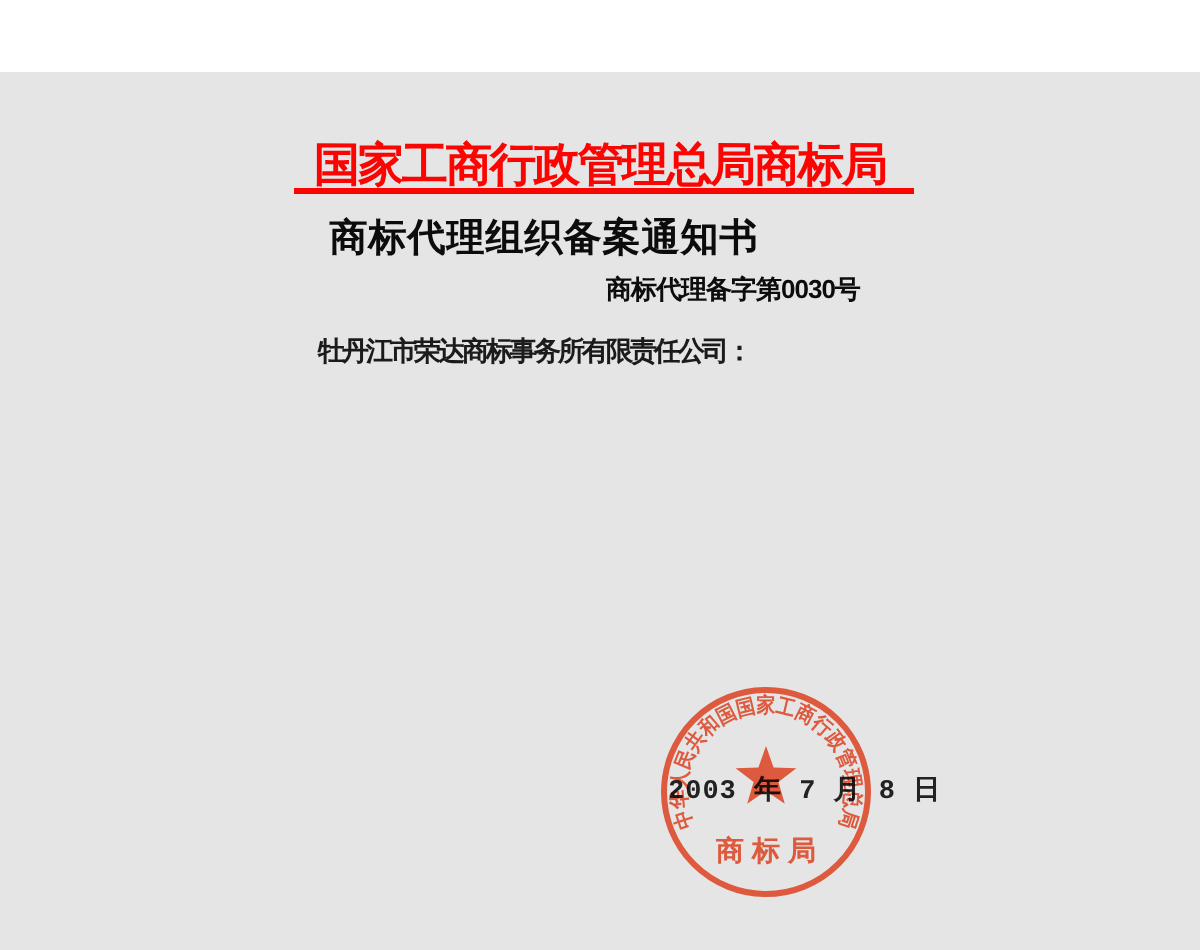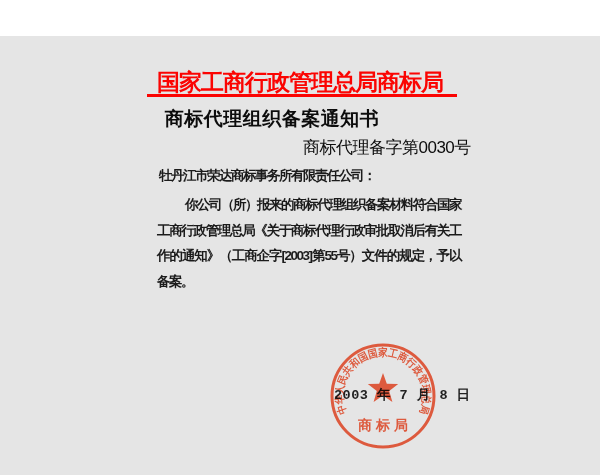--- a/index.html
+++ b/index.html
@@ -24,21 +24,21 @@
   .rule-bottom{top:449px;left:147px;width:310px;}
 
   .doc-title{
     position:absolute;top:70px;left:0;width:544px;
     text-align:center;color:#0c0c0c;
     font-size:19px;font-weight:bold;letter-spacing:0.5px;
     white-space:nowrap;
   }
   .doc-number{
     position:absolute;top:100px;left:303px;
-    color:#0c0c0c;font-size:17px;font-weight:normal;letter-spacing:-0.5px;
+    color:#0c0c0c;font-size:13px;font-weight:bold;letter-spacing:-0.5px;
     white-space:nowrap;
   }
 
   .recipient{
     position:absolute;top:131px;left:159px;
     color:var(--ink-black,#1b1b1b);
     font-size:13.5px;font-weight:bold;letter-spacing:-1.5px;
     white-space:nowrap;
   }
   .paragraph{
@@ -67,21 +67,20 @@
 
 <div class="page">
 
   <div class="org-title">国家工商行政管理总局商标局</div>
   <div class="rule rule-top"></div>
 
   <div class="doc-title">商标代理组织备案通知书</div>
   <div class="doc-number">商标代理备字第0030号</div>
 
   <div class="recipient">牡丹江市荣达商标事务所有限责任公司：</div>
-  <div class="paragraph">你公司（所）报来的商标代理组织备案材料符合国家工商行政管理总局《关于商标代理行政审批取消后有关工作的通知》（工商企字[2003]第55号）文件的规定，予以备案。</div>
 
   <div class="seal">
     <svg viewBox="0 0 140 140" xmlns="http://www.w3.org/2000/svg">
       <circle cx="70" cy="70" r="51" fill="none" stroke="#dd4f30" stroke-width="3"></circle>
       <path id="sealArc" d="M 33.75 86.9 A 40 40 0 1 1 106.25 86.9" fill="none"></path>
       <text font-size="10.5" font-weight="bold" fill="#dd4f30" font-family="Liberation Sans, DejaVu Sans, sans-serif">
         <textPath href="#sealArc" startOffset="0" textLength="160" lengthAdjust="spacingAndGlyphs">中华人民共和国国家工商行政管理总局</textPath>
       </text>
       <polygon points="70,47 73.8,57.7 85.2,58.1 76.2,65 79.4,75.9 70,69.5 60.6,75.9 63.8,65 54.8,58.1 66.2,57.7" fill="#dd4f30"></polygon>
       <text x="72" y="104" text-anchor="middle" font-size="14" font-weight="bold" letter-spacing="4" fill="#dd4f30" font-family="Liberation Sans, DejaVu Sans, sans-serif">商标局</text>

